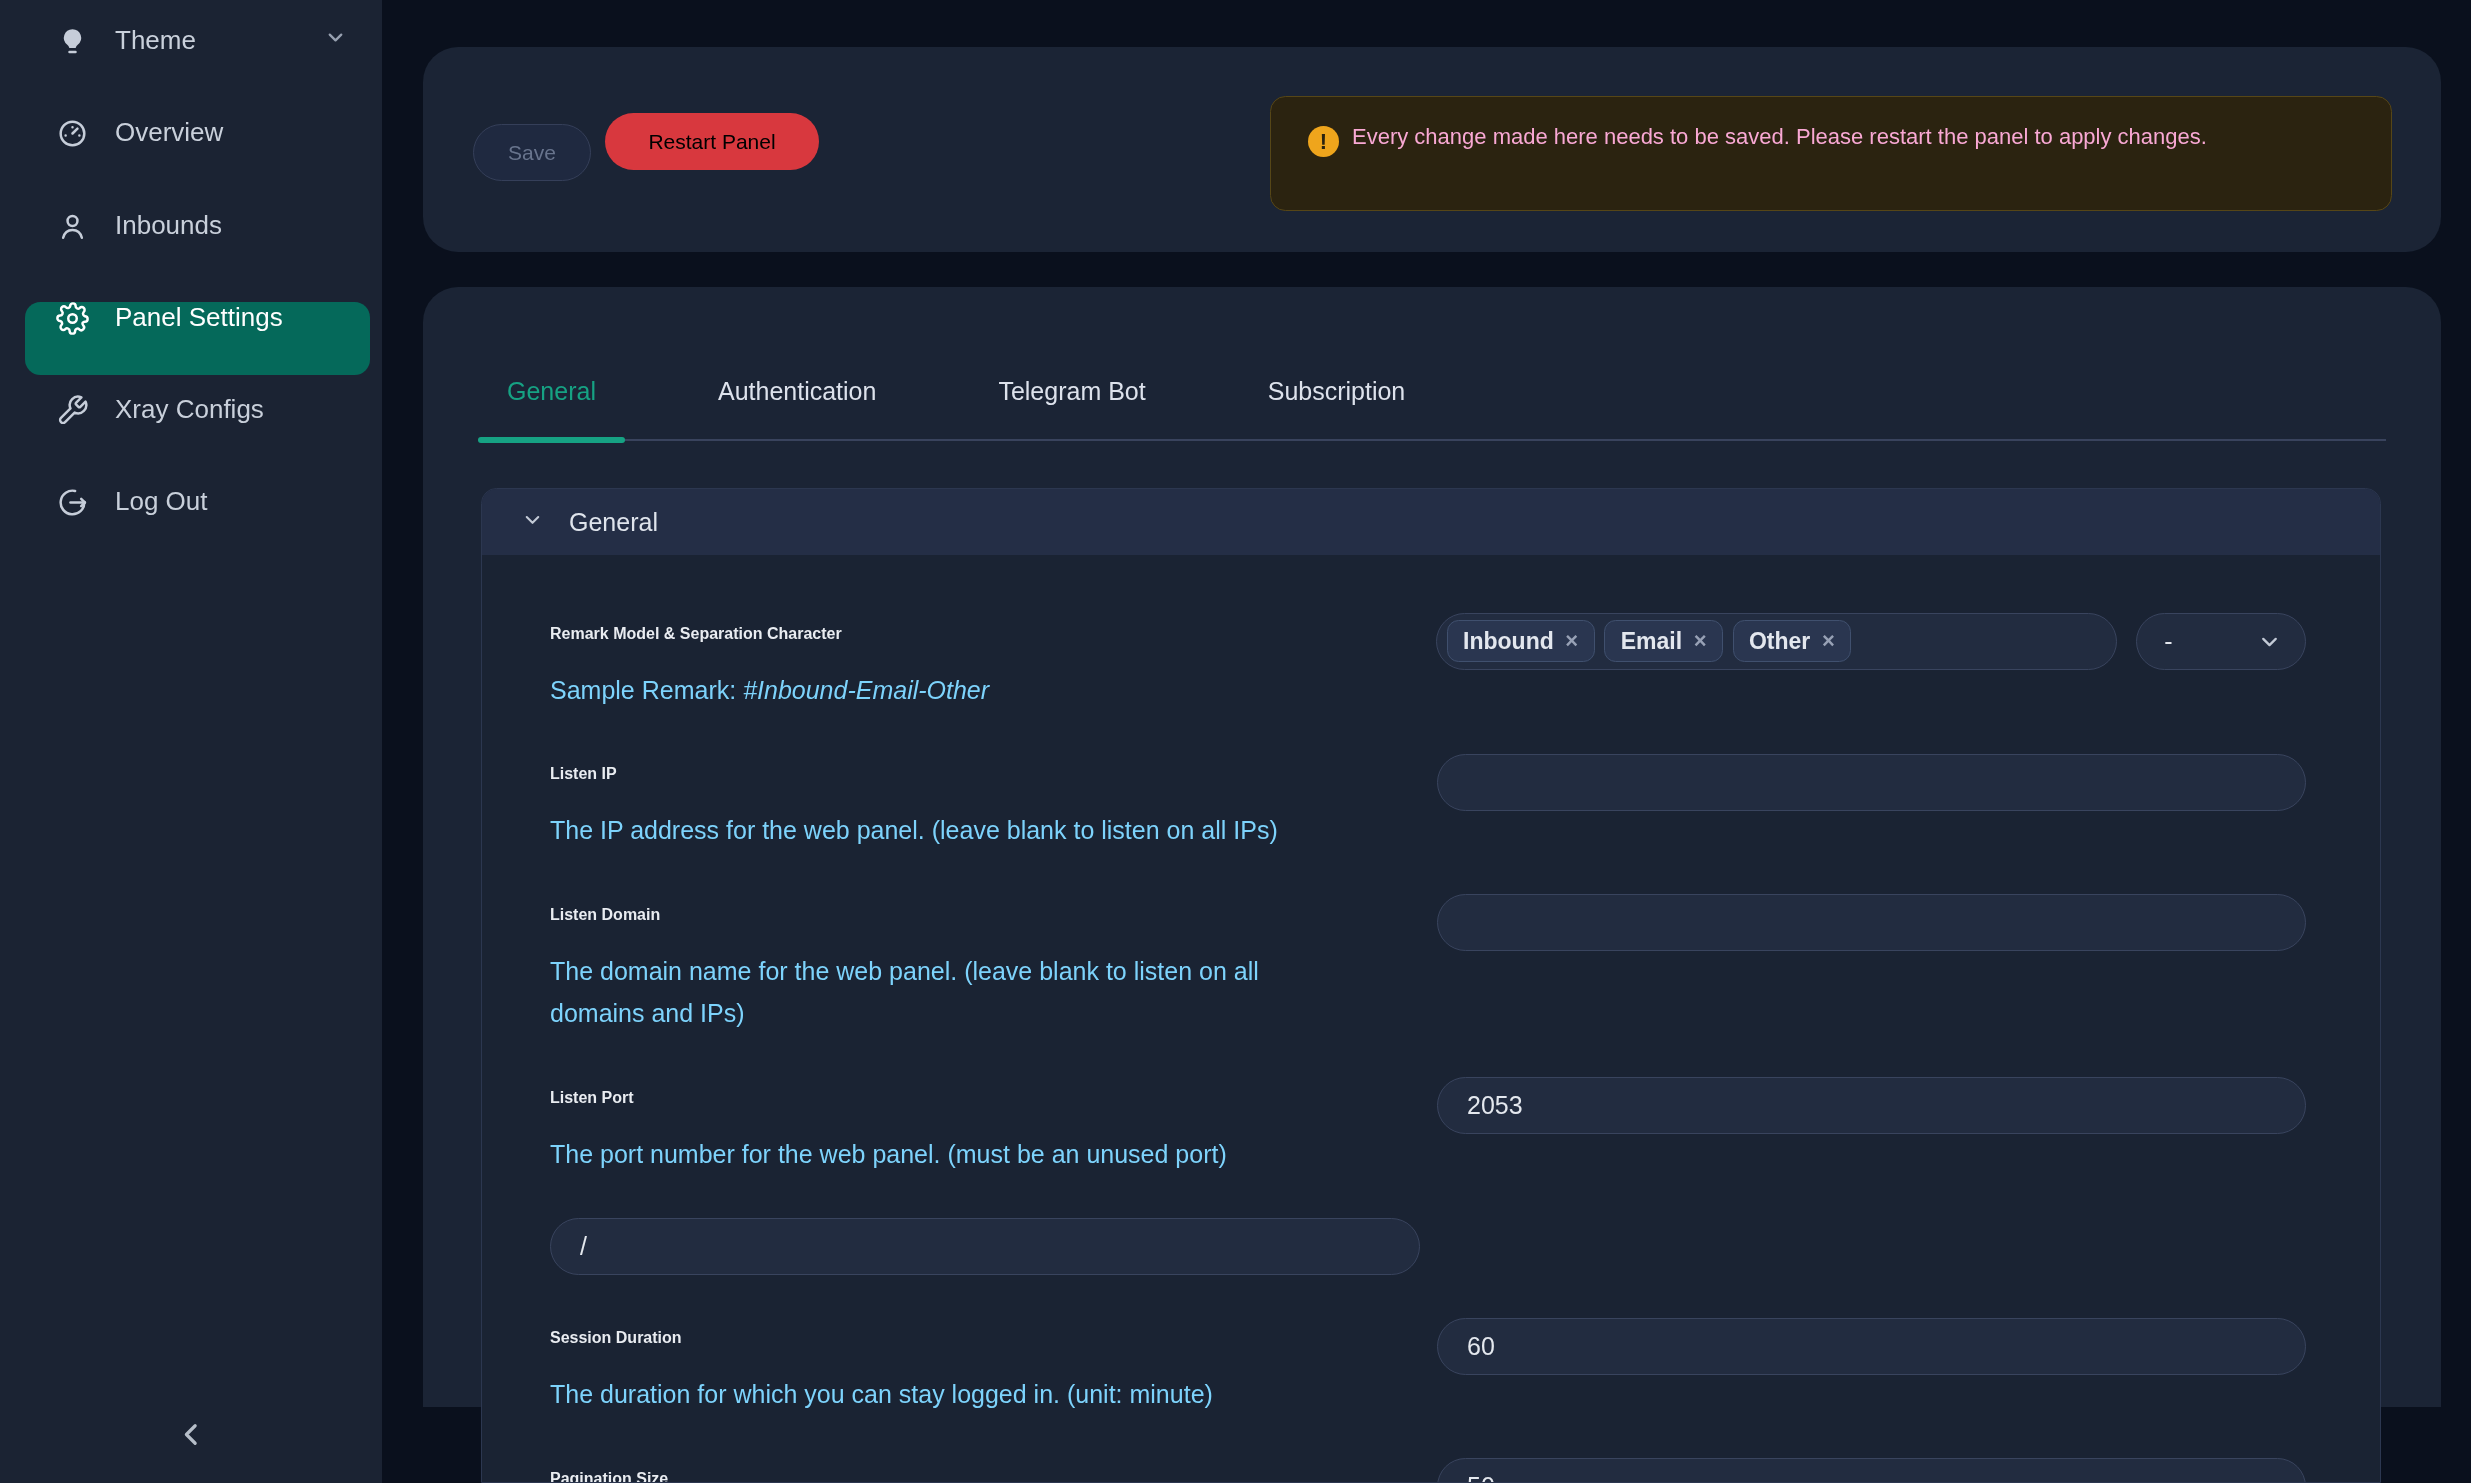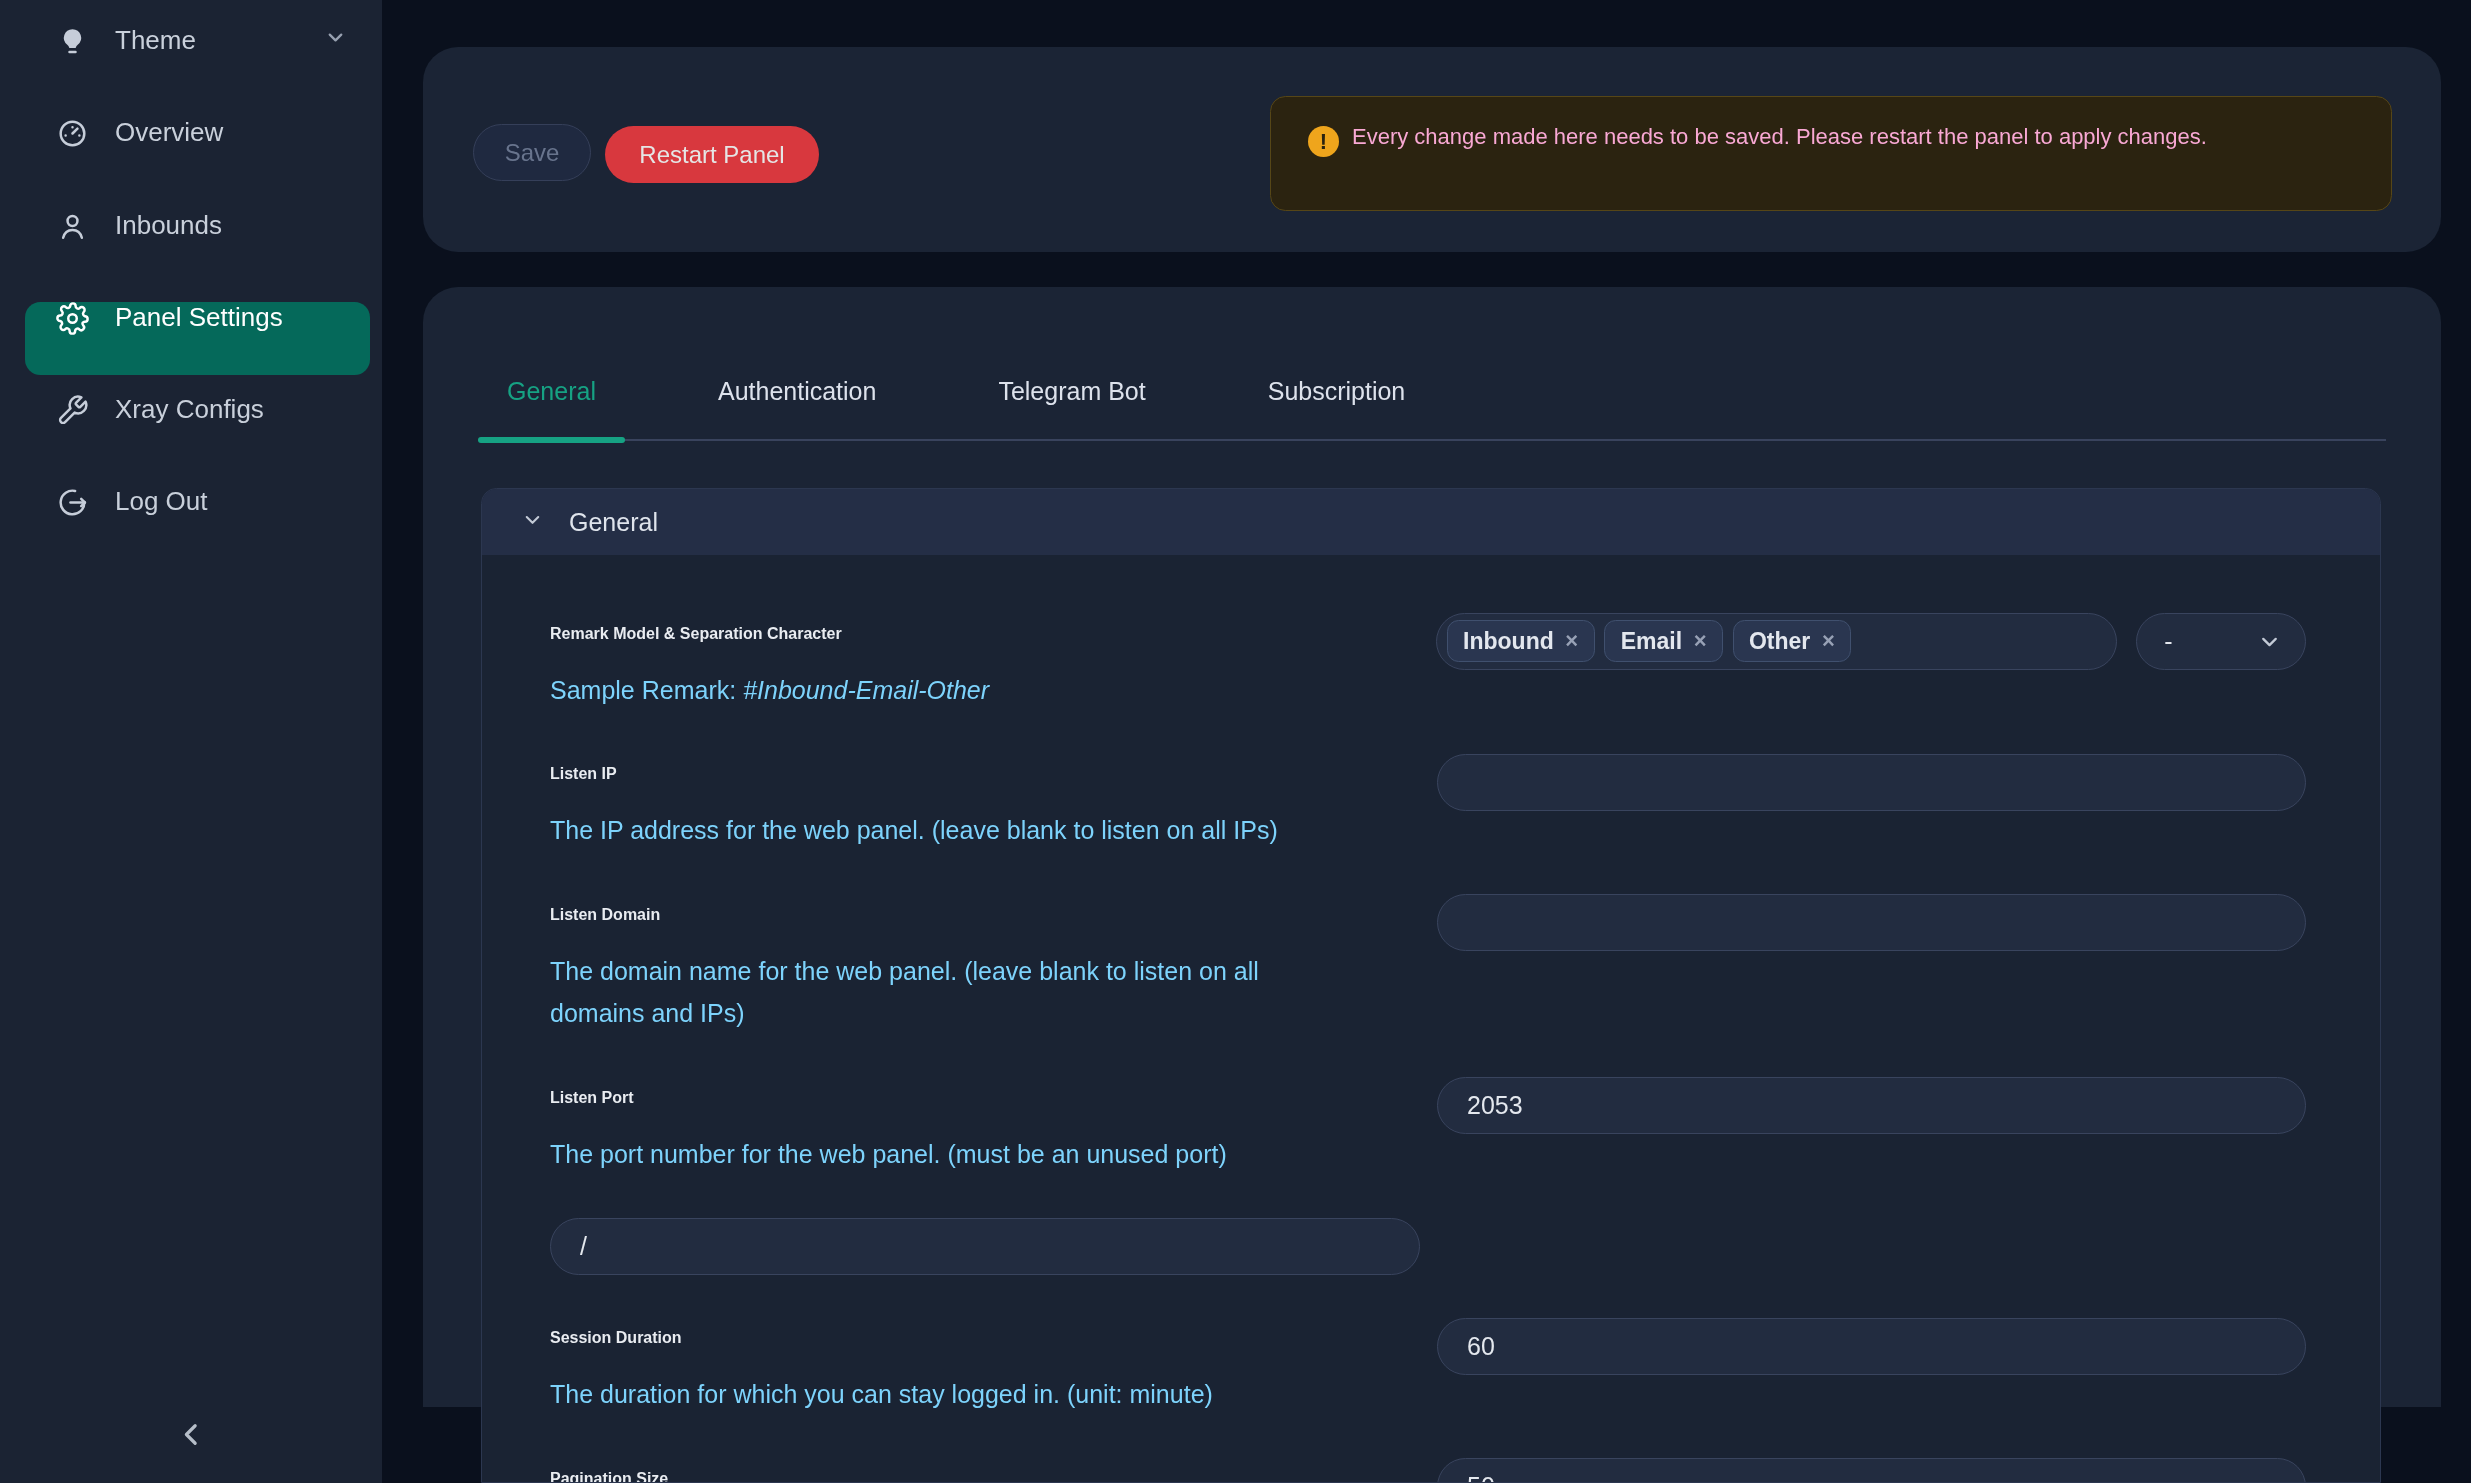--- a/index.html
+++ b/index.html
@@ -32,28 +32,28 @@
     position:absolute; left:50%; transform:translateX(-50%); bottom:25px;
     width:44px; height:44px; display:flex; align-items:center; justify-content:center; cursor:pointer;
   }
   .collapse-btn svg{ width:35px; height:35px; stroke:#b6bec9; fill:none; stroke-width:2.2; stroke-linecap:round; stroke-linejoin:round; }
 
   
   .toolbar-card{
     position:absolute; left:423px; top:47px; width:2018px; height:205px;
     border-radius:35px; background:#1b2435;
   }
-  .btn{ border-radius:29px; font-size:24px; font-family:inherit; cursor:pointer; }
+  .btn{ border-radius:29px; font-size:21px; font-family:inherit; cursor:pointer; }
   .save-btn{
     position:absolute; left:50px; top:77px; width:118px; height:57px;
     background:#1f2940; border:1.9px solid #353f59; color:#68748d;
   }
   .restart-btn{
-    position:absolute; left:182px; top:79px; width:214px; height:57px;
-    background:#d8383e; border:none; color:#e5e5e5;
+    position:absolute; left:182px; top:66px; width:214px; height:57px;
+    background:#d8383e; border:none; color:#000000;
   }
   .alert{
     position:absolute; left:847px; top:49px; width:1122px; height:115px;
     border-radius:15.4px; background:#2b2310; border:1.9px solid #564617;
   }
   .alert-icon{
     position:absolute; left:37px; top:29px; width:31px; height:31px; border-radius:50%;
     background:#efa51c; color:#2b2310; font-weight:bold; font-size:22px;
     display:flex; align-items:center; justify-content:center;
   }

